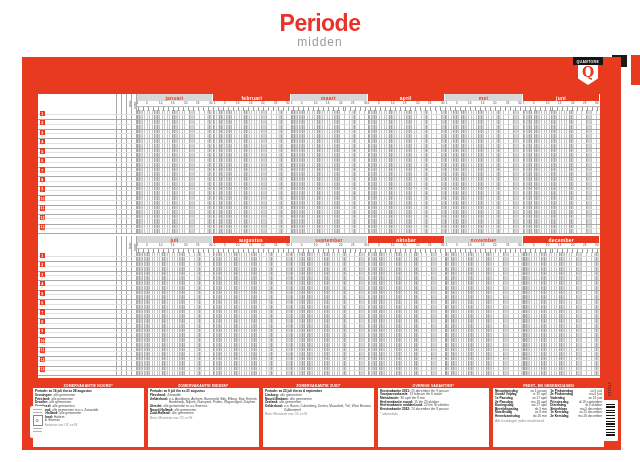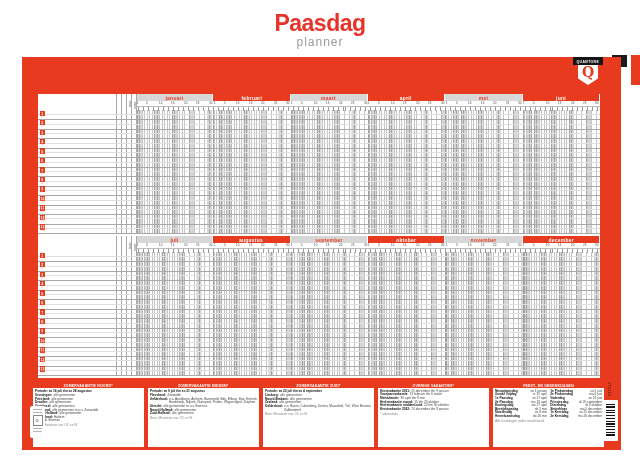--- a/index.html
+++ b/index.html
@@ -84,22 +84,22 @@
   .barcode-label{position:absolute;left:603px;top:400px;width:15px;height:41px;background:#fefefe;border-radius:1px;z-index:7;
     display:flex;align-items:center;justify-content:center;}
   .barcode-bars{width:9px;height:33px;
     background:repeating-linear-gradient(180deg,#141414 0 1px,transparent 1px 2.4px,#141414 2.4px 3.8px,transparent 3.8px 5.6px);}
 </style>
 </head>
 <body>
 
 <div id="stage">
 
-  <div class="page-title">Paasdag</div>
-  <div class="page-subtitle">planner</div>
+  <div class="page-title">Periode</div>
+  <div class="page-subtitle">midden</div>
 
   <div class="corner-black"></div>
   <div class="corner-red"></div>
 
   <div id="sheet">
     <div id="cal">
       <div class="half" id="half-0">
           <div class="month-cell gray" style="left: 98px; width: 76.33px;">
             <span>januari</span>
           </div>

